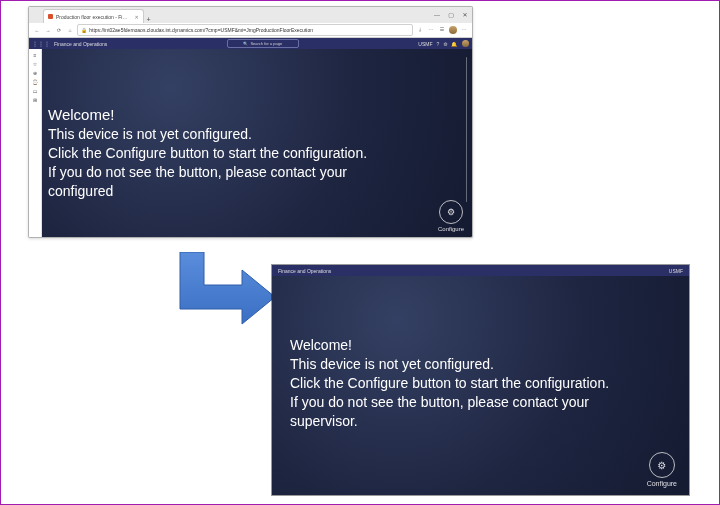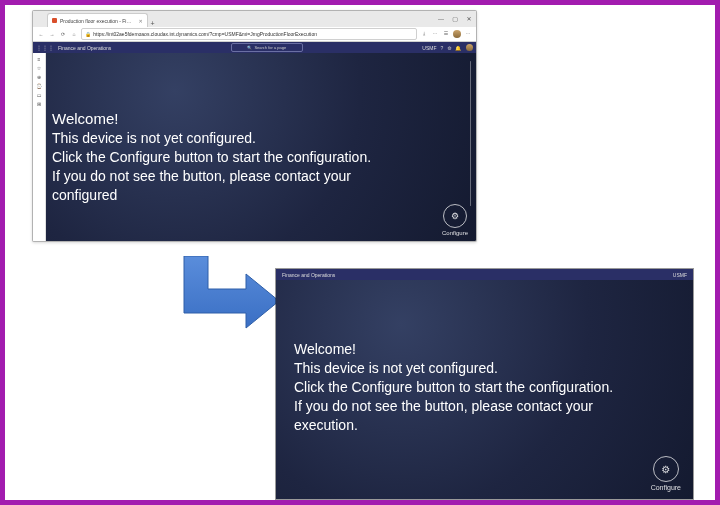--- a/index.html
+++ b/index.html
@@ -5,21 +5,21 @@
   html, body {
     margin: 0; padding: 0;
     width: 720px; height: 505px;
     background: #fff;
     font-family: "Segoe UI", -apple-system, sans-serif;
     overflow: hidden;
   }
   .canvas {
     position: relative;
     width: 720px; height: 505px;
-    border: 5px solid #a21caf;
+    border: 1px solid #a21caf;
     box-sizing: border-box;
   }
 
   
   .shot1 {
     position: absolute;
     left: 27px; top: 5px;
     width: 445px; height: 232px;
     border: 1px solid rgba(0,0,0,.3);
     border-radius: 2px;
@@ -281,21 +281,21 @@
     <div class="fo-topbar2">
       <span class="brand">Finance and Operations</span>
       <span class="co">USMF</span>
     </div>
     <div class="surface2">
       <div class="msg2">
         <span>Welcome!</span><br>
         <span>This device is not yet configured.</span><br>
         <span>Click the Configure button to start the configuration.</span><br>
         <span>If you do not see the button, please contact your</span><br>
-        <span>execution.</span>
+        <span>supervisor.</span>
       </div>
       <div class="configure2">
         <div class="config-circle">
             <span>⚙</span>
           </div>
         <div class="config-label">Configure</div>
       </div>
     </div>
   </div>
 

